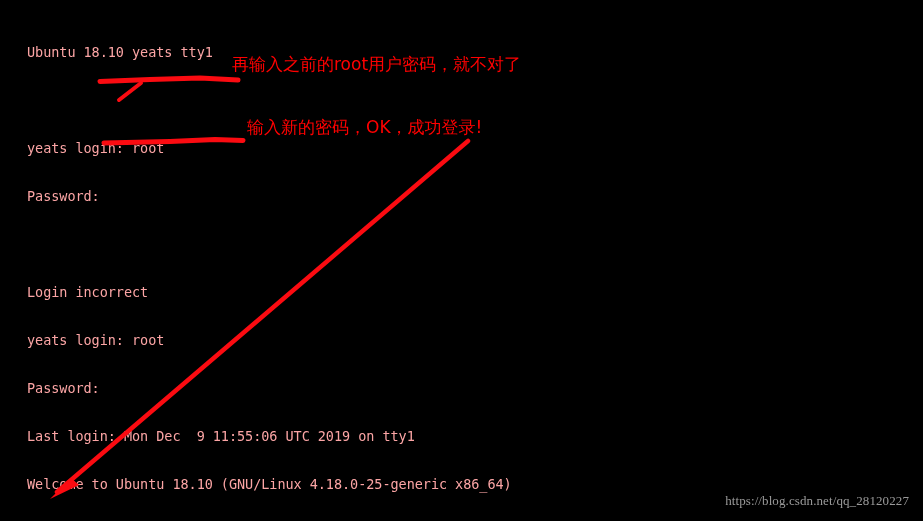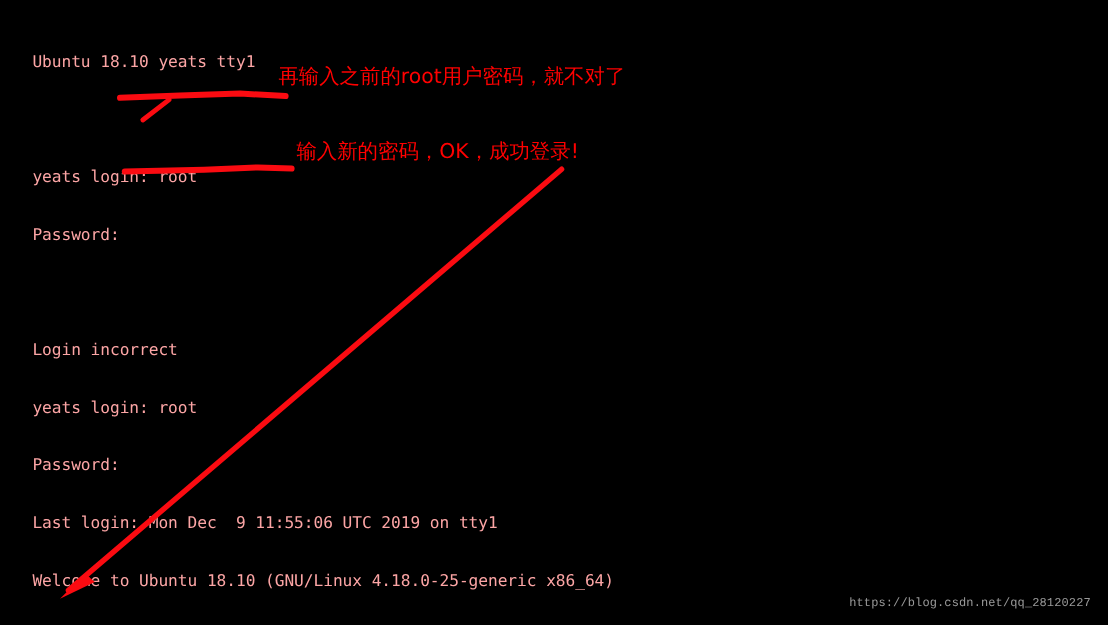--- a/index.html
+++ b/index.html
@@ -55,22 +55,22 @@
     z-index: 4;
   }
   #note-1 { left: 232px; top: 54px; }
   #note-2 { left: 247px; top: 117px; }
   
   #watermark {
     position: absolute;
     right: 14px;
     bottom: 12px;
     color: #9a9a9a;
-    font-family: Liberation Mono, monospace;
-    font-size: 10px;
+    font-family: Liberation Serif, serif;
+    font-size: 13px;
     letter-spacing: 0.1px;
     z-index: 4;
     white-space: nowrap;
   }
 </style>
 </head>
 <body>
 
 <div id="screen">
 

